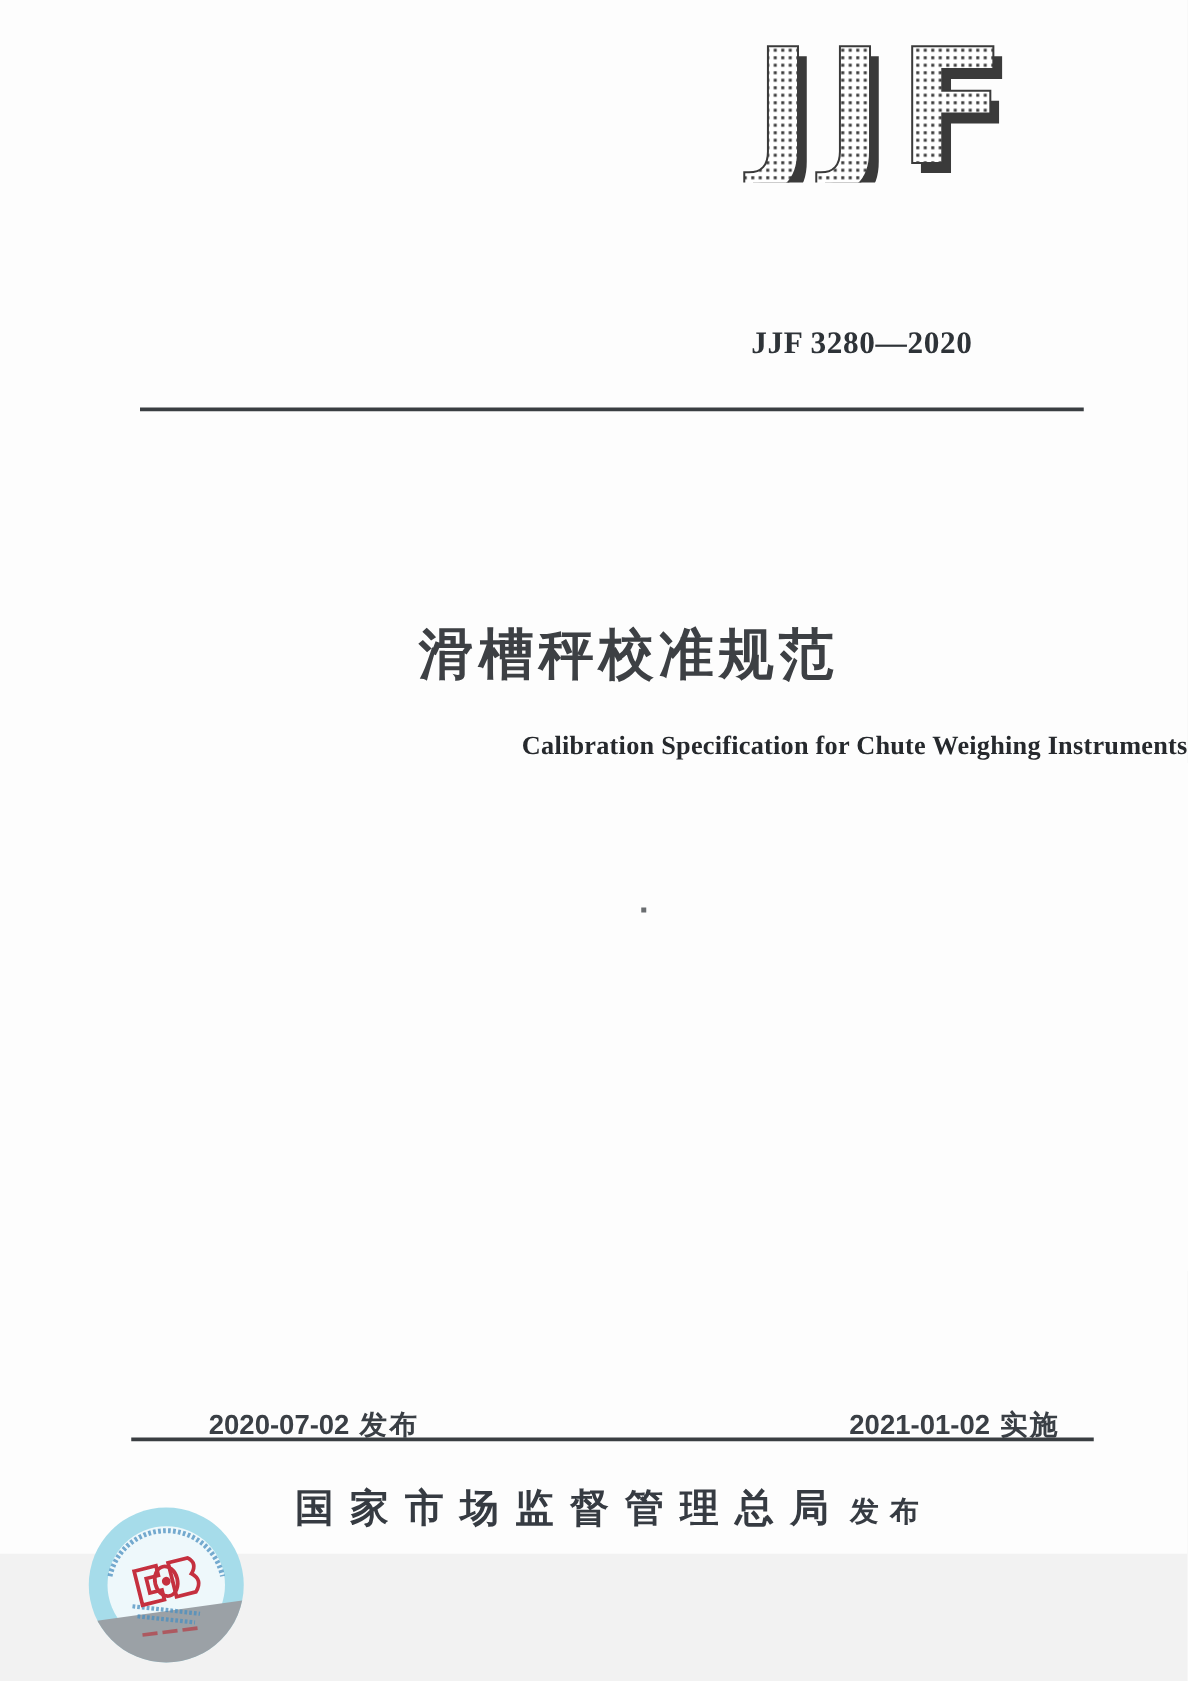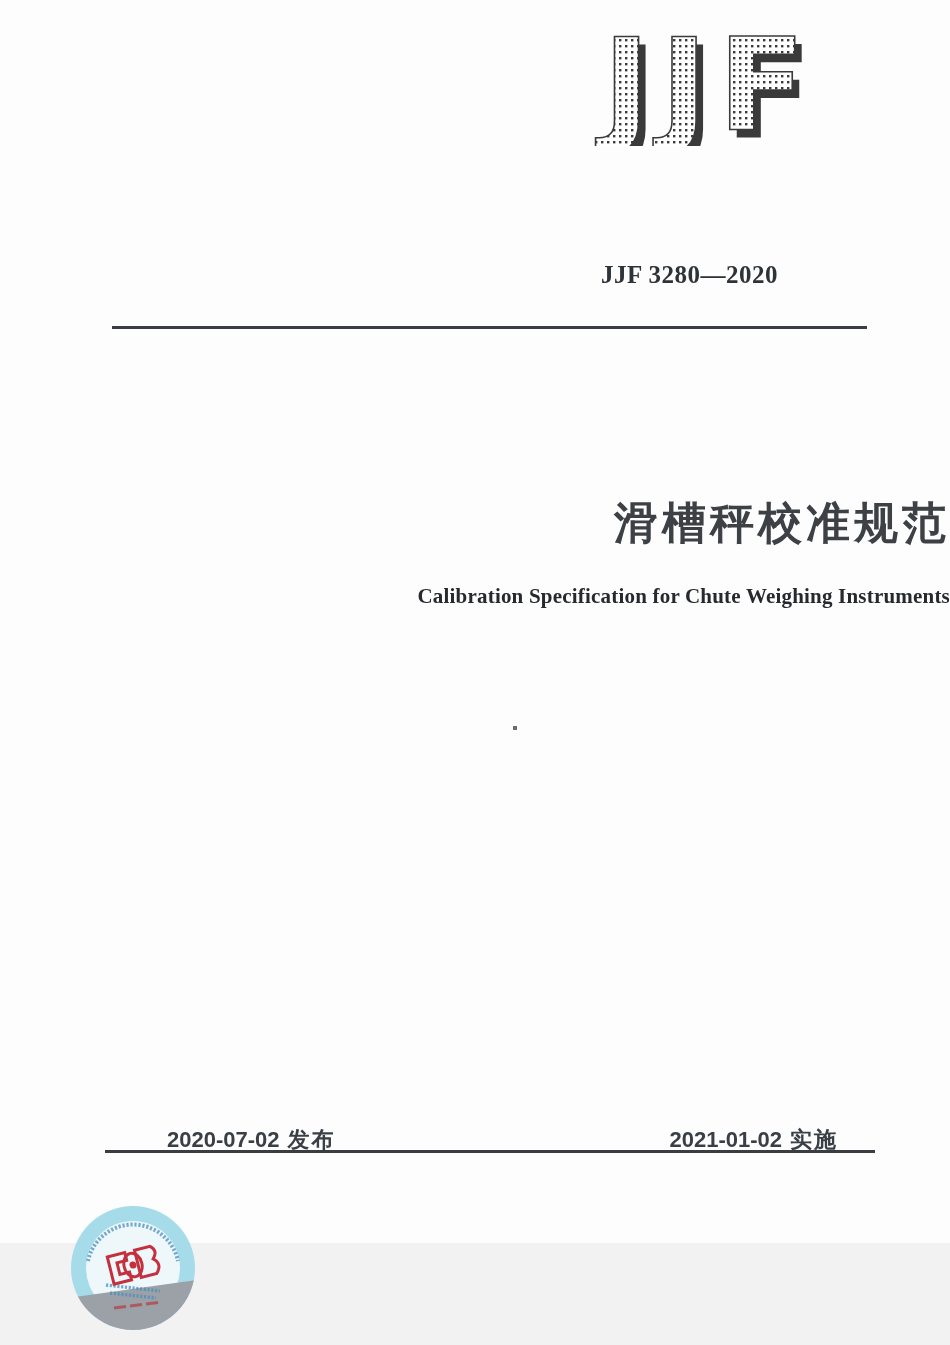--- a/index.html
+++ b/index.html
@@ -38,21 +38,21 @@
   }
   
   .rule{
     position:absolute; height:3px; background:#3a3e42;
   }
   .rule-top{ left:112px; width:755px; top:326px; }
   .rule-bottom{ left:105px; width:770px; top:1150px; }
   
   .title-cn{
     position:absolute; left:56px; right:0; top:494px;
-    text-align:right;
+    text-align:center;
     font-family:Liberation Mono, monospace;
     font-size:44px; font-weight:700;
     letter-spacing:4px;
     color:#3d4044;
     white-space:nowrap;
   }
   .title-en{
     position:absolute; left:32px; right:0; top:584px;
     text-align:right;
     font-size:21px; font-weight:700;
@@ -68,21 +68,21 @@
   
   .date{
     position:absolute; top:1114px;
     font-family:"Liberation Sans","DejaVu Sans",sans-serif;
     font-size:22px; font-weight:600;
     color:#3a3f45;
     white-space:nowrap;
     margin-top:11px;
   }
   .date-issue{ left:167px; }
-  .date-impl{ right:112px; }
+  .date-impl{ right:102px; }
   .date .cjk{ margin-left:8px; letter-spacing:2px; font-weight:700; }
   
   .publisher-line{
     position:absolute; left:30px; right:0; top:1186px;
     text-align:center; white-space:nowrap;
   }
   .publisher{
     font-size:31px; font-weight:700;
     letter-spacing:13px;
     color:#363b42;
@@ -129,20 +129,23 @@
 
   <div class="date date-issue">
     <span>2020-07-02</span><span class="cjk">发布</span>
   </div>
   <div class="date date-impl">
     <span>2021-01-02</span><span class="cjk">实施</span>
   </div>
 
   <div class="rule rule-bottom"></div>
 
+  <div class="publisher-line">
+    <span class="publisher">国家市场监督管理总局</span><span class="publish-label">发布</span>
+  </div>
 
   <svg class="seal" viewBox="0 0 134 134" xmlns="http://www.w3.org/2000/svg" aria-hidden="true">
     <defs>
       <clipPath id="sealclip">
           <circle cx="67" cy="67" r="62"></circle>
         </clipPath>
     </defs>
 
     <circle cx="67" cy="67" r="62" fill="#a6dcea"></circle>
 

